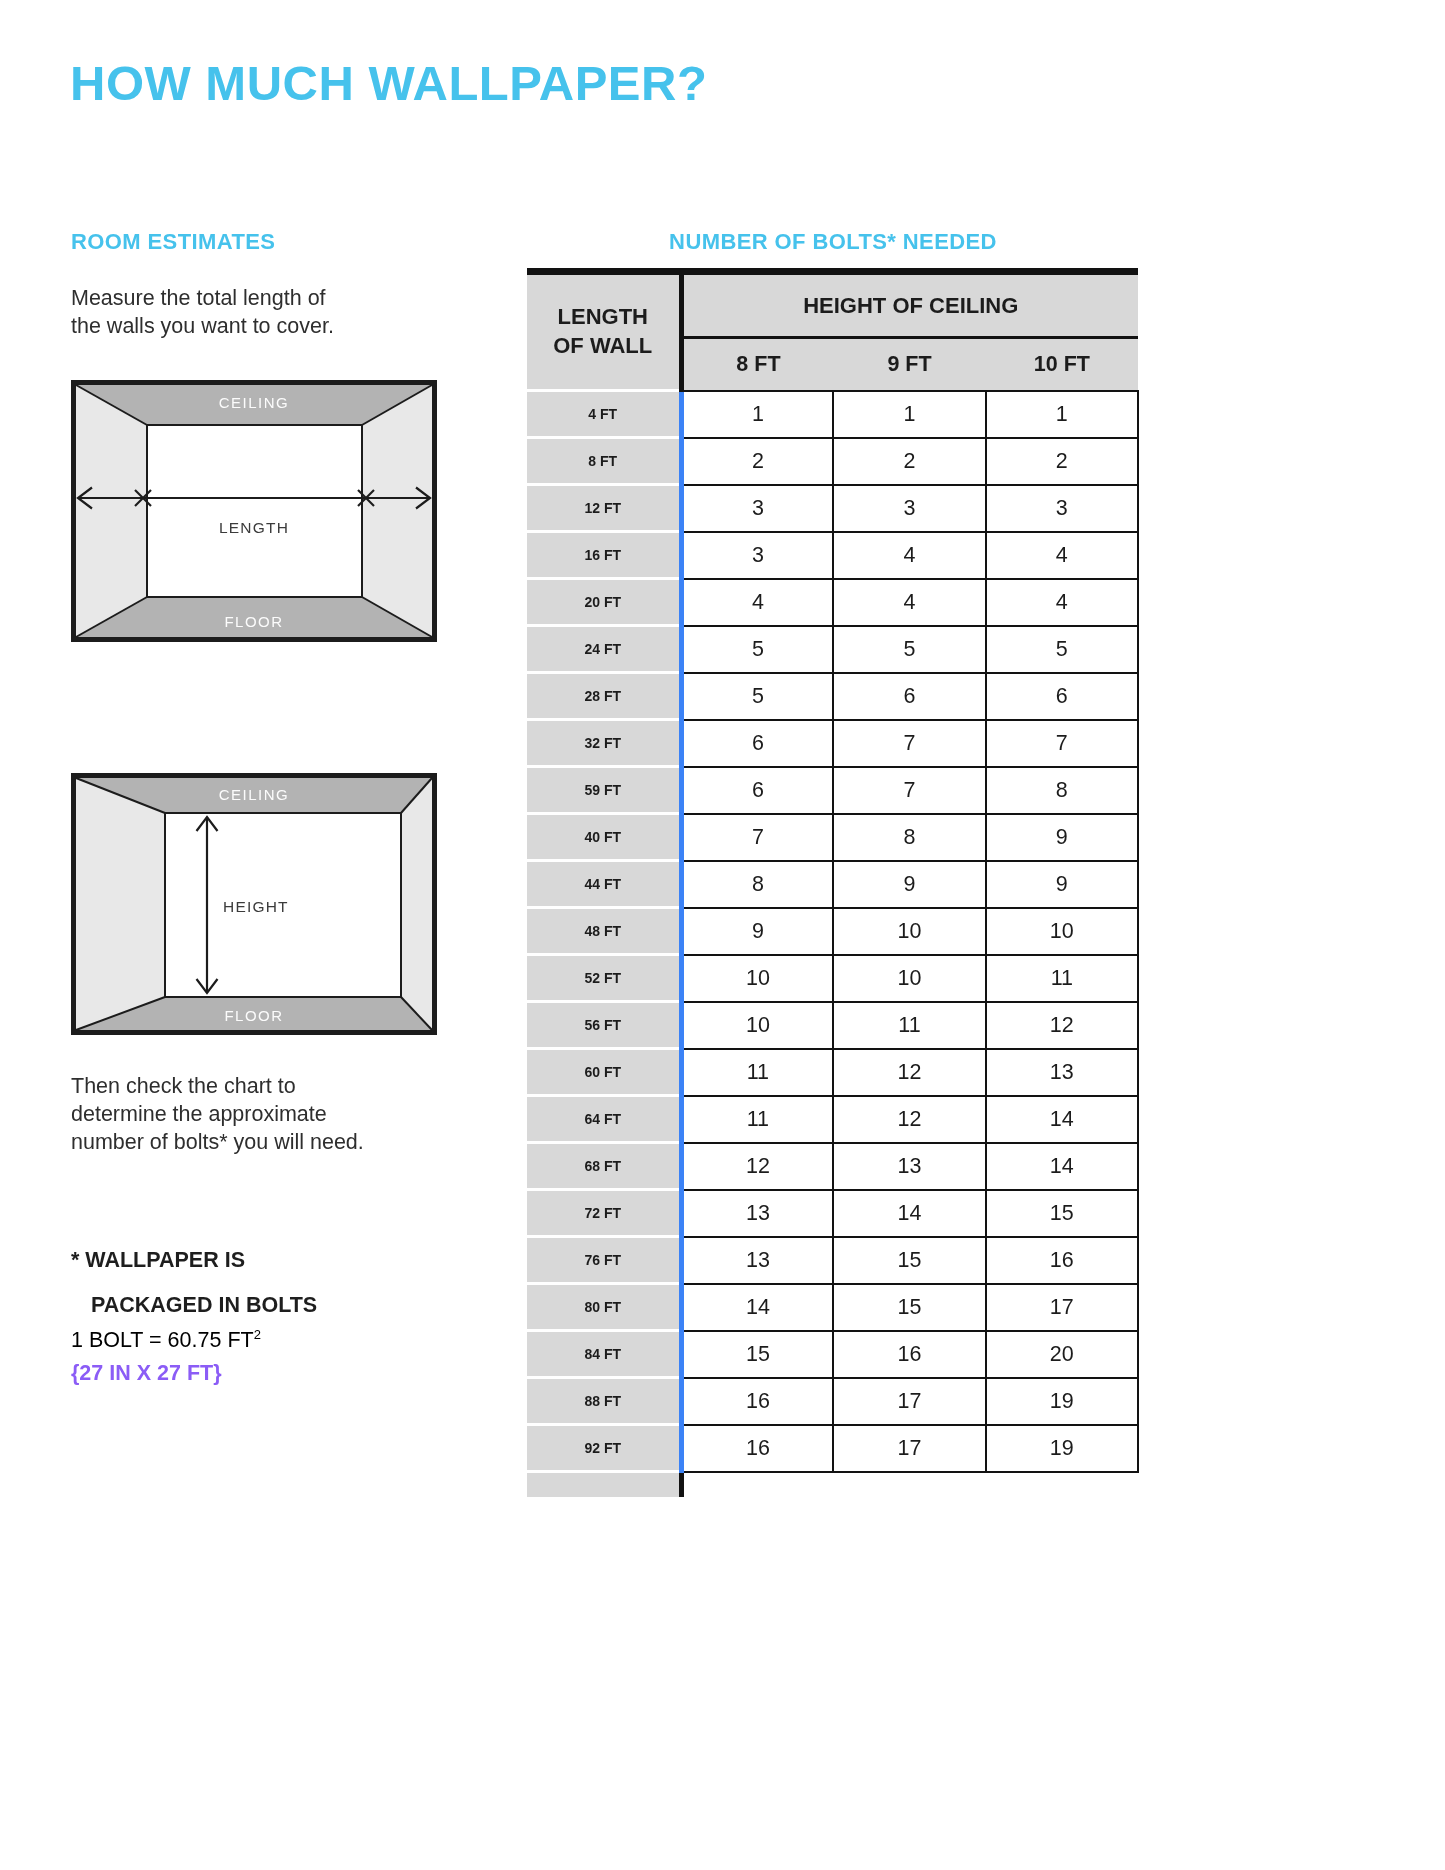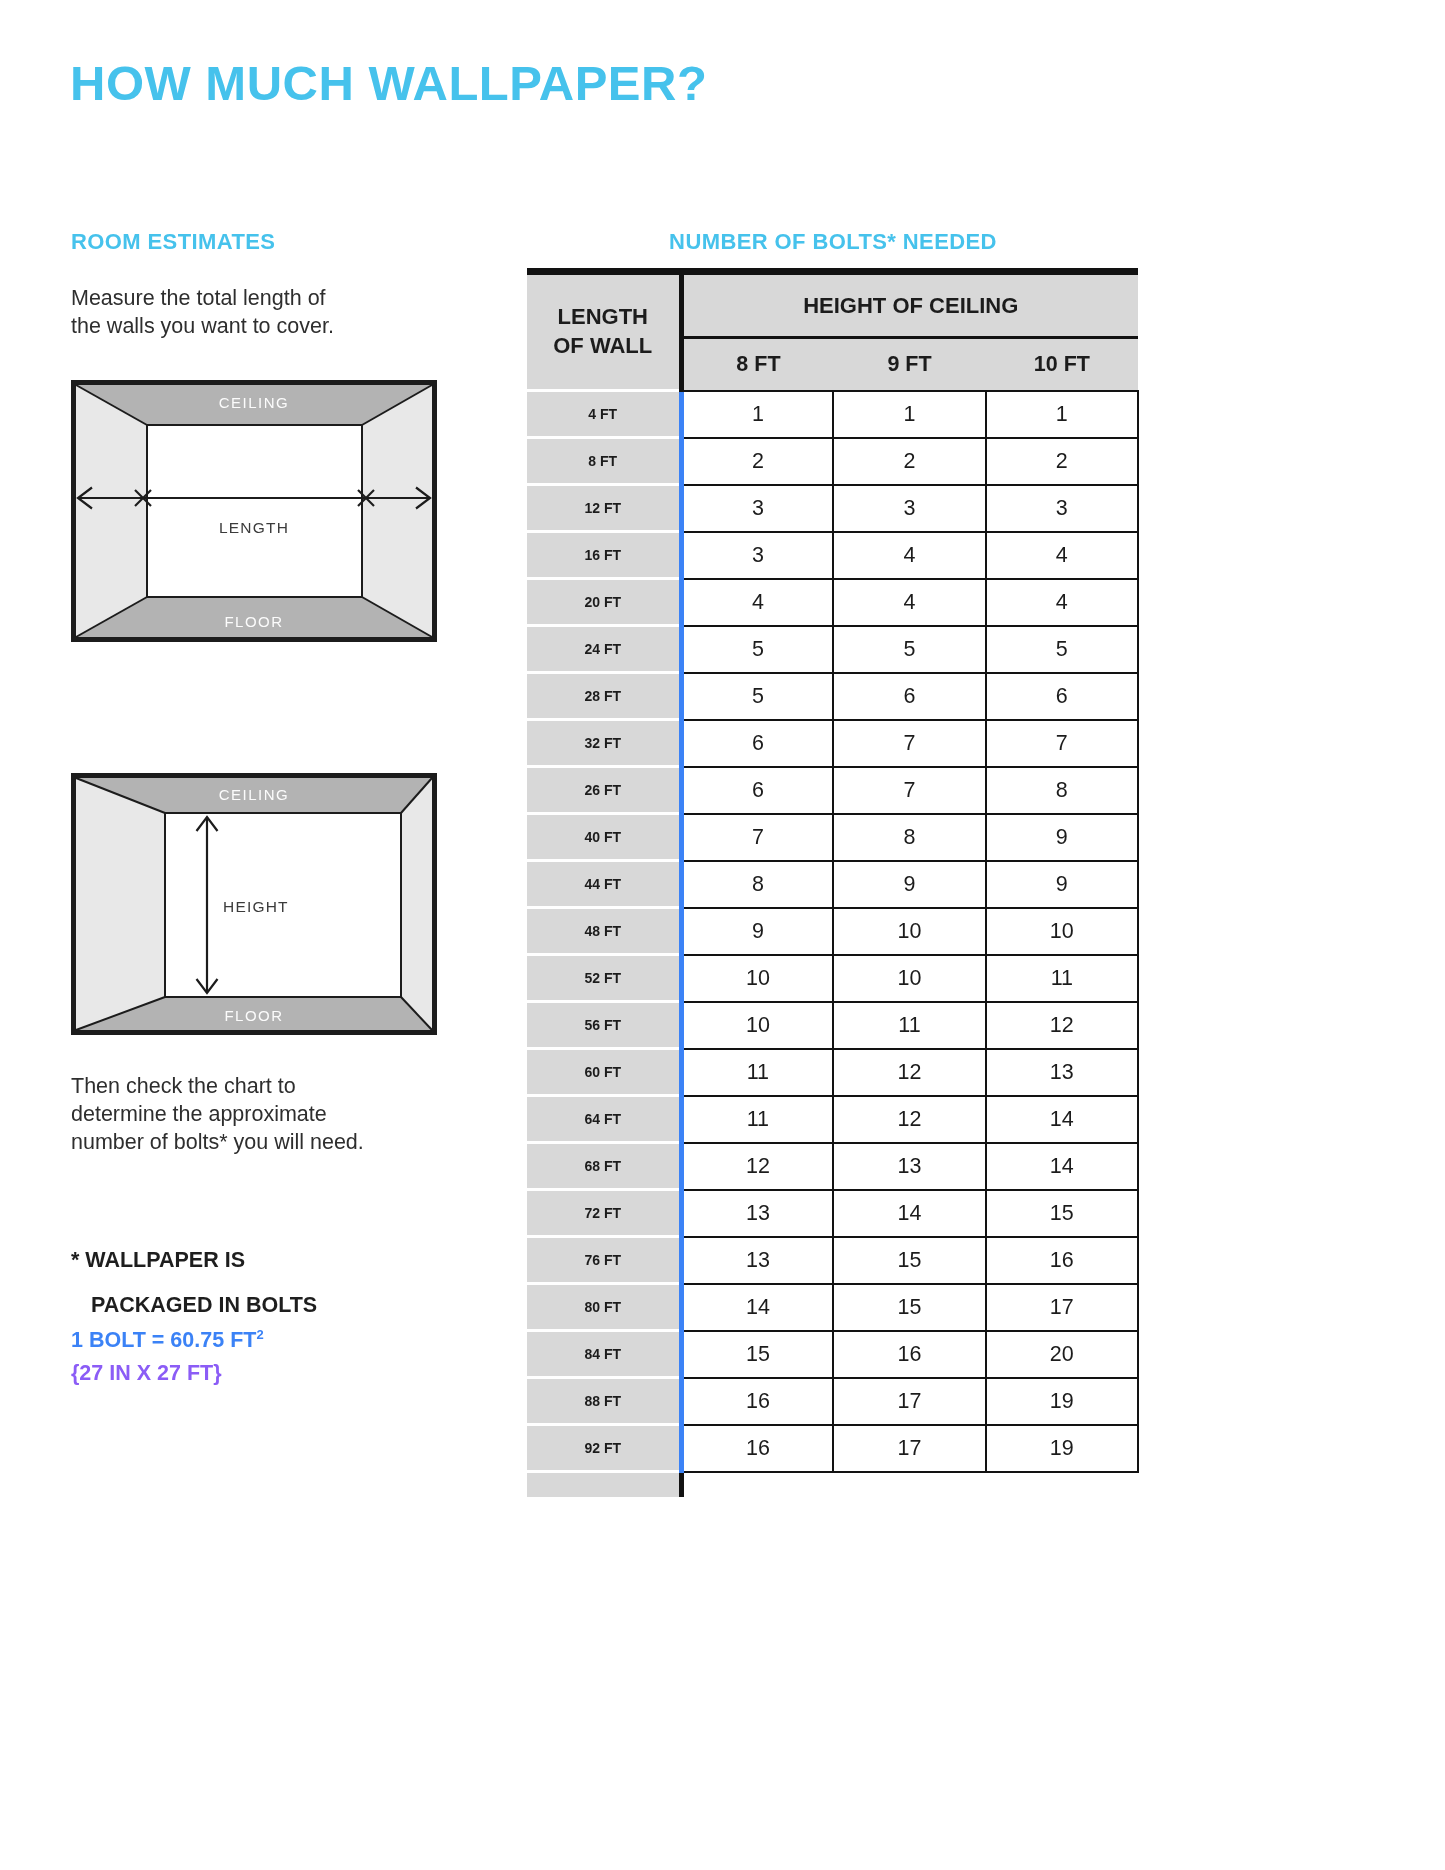--- a/index.html
+++ b/index.html
@@ -30,21 +30,21 @@
   .diagram-length { top:380px; }
   .diagram-height { top:773px; }
   svg text { font-family:"Liberation Sans","DejaVu Sans",sans-serif; }
 
   .footnote {
     position:absolute; left:71px; top:1246px;
     font-size:21.5px; font-weight:700; line-height:1.35; color:#1e1e1e;
   }
   .footnote .indent { display:block; padding-left:20px;margin-top:16px; }
 
-  .bolt-eq   { position:absolute; left:71px; top:1327px; font-size:21.5px; font-weight:700; color:#3b82f6; }
+  .bolt-eq   { position:absolute; left:71px; top:1327px; font-size:21.5px; font-weight:400; color:#000000; }
   .bolt-eq sup { font-size:13px; }
   .bolt-dims { position:absolute; left:71px; top:1361px; font-size:21.5px; font-weight:700; color:#8b5cf6; }
 
   .bolts-wrap { position:absolute; left:527px; top:268px; width:612px; }
   table.bolts { width:100%; table-layout:fixed; border-collapse:collapse; border-top:7px solid #121212; }
   .bolts th, .bolts td { text-align:center; vertical-align:middle; color:#1c1c1c; }
 
   .corner-cell {
     background:var(--cell-gray,#D8D8D8); border-right:5px solid #121212;
     font-weight:700; font-size:22px; line-height:1.3; white-space:pre-line;
@@ -218,21 +218,21 @@
   </tr>
 
   <tr>
     <th class="label-cell">32 FT</th>
     <td class="data-cell">6</td>
     <td class="data-cell">7</td>
     <td class="data-cell">7</td>
   </tr>
 
   <tr>
-    <th class="label-cell">26 FT</th>
+    <th class="label-cell">59 FT</th>
     <td class="data-cell">6</td>
     <td class="data-cell">7</td>
     <td class="data-cell">8</td>
   </tr>
 
   <tr>
     <th class="label-cell">40 FT</th>
     <td class="data-cell">7</td>
     <td class="data-cell">8</td>
     <td class="data-cell">9</td>

